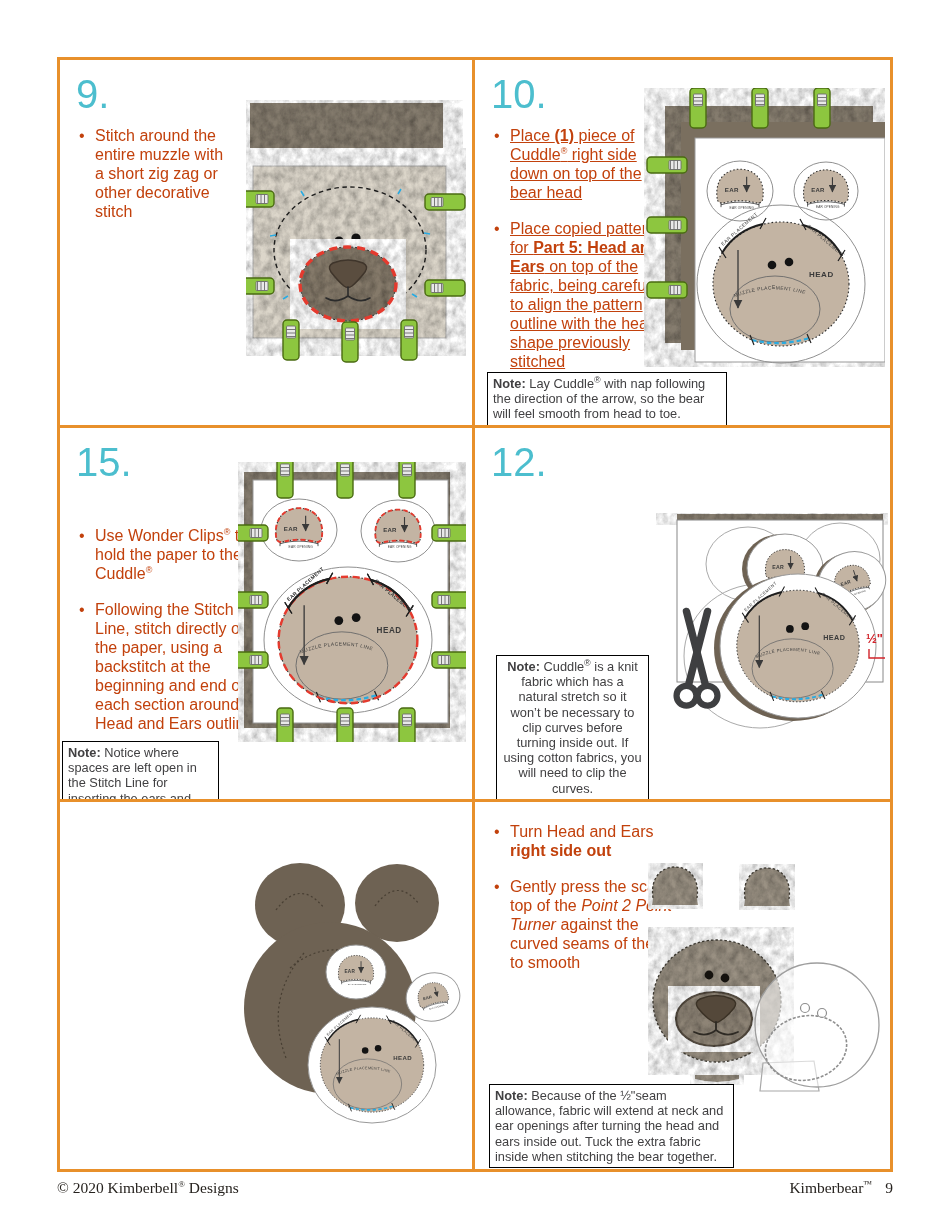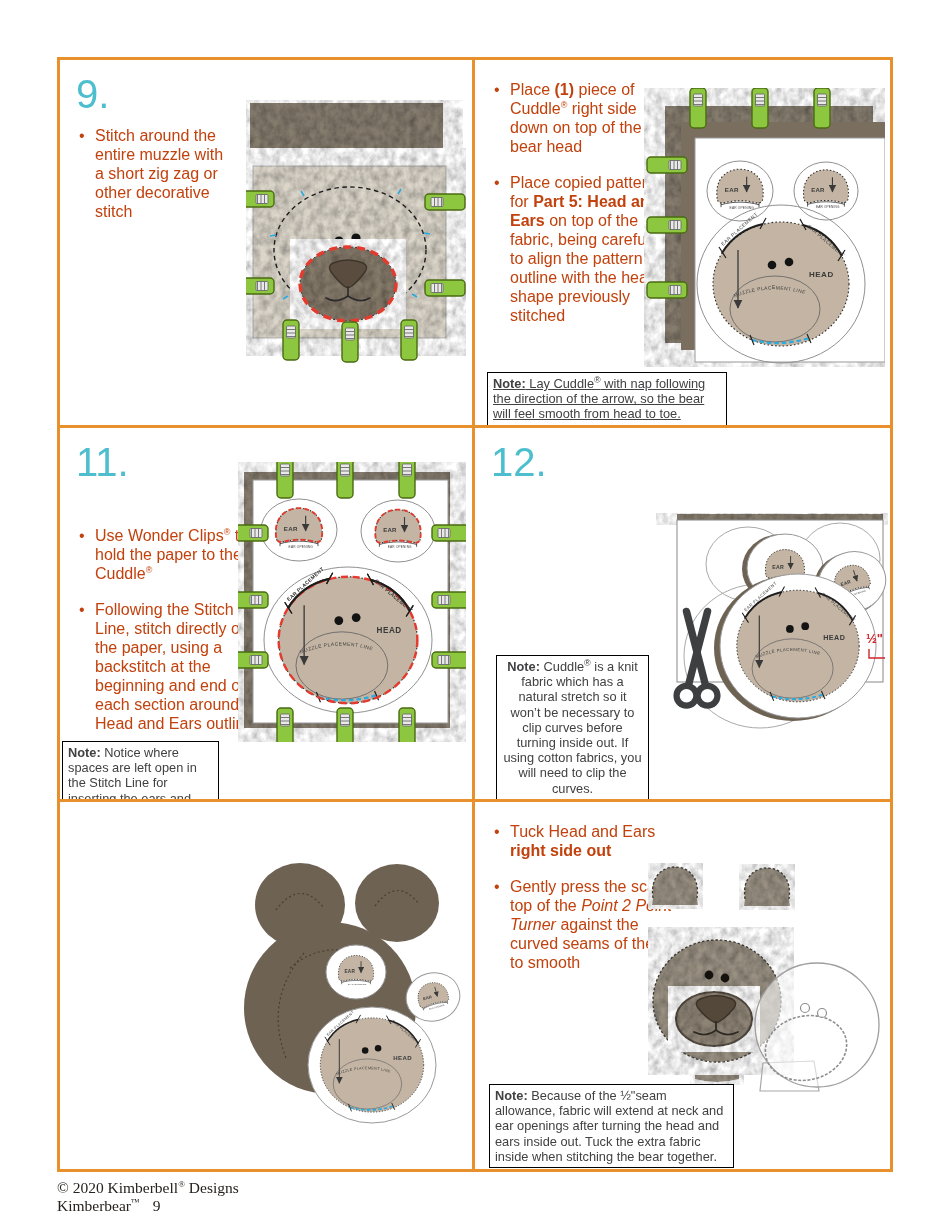--- a/index.html
+++ b/index.html
@@ -13,37 +13,37 @@
   .bullets{margin:10px 0 0 4px;padding:0;list-style:none;color:#c2410c;font-size:16px;line-height:19px;}
   .bullets li{position:relative;padding-left:17px;margin-bottom:17px;}
   .bullets li::before{content:"\2022";position:absolute;left:1px;top:0;}
   .b{font-weight:700;}
   .i{font-style:italic;}
   .sup{vertical-align:super;font-size:9px;line-height:0;}
   .note{position:absolute;box-sizing:border-box;border:1.6px solid #000;background:#fff;
     padding:3px 5px;font-size:12.8px;line-height:15.2px;color:#414042;}
   .illus{position:absolute;}
   .c9 .bullets{width:158px;}
-  .c10 .bullets{width:168px;}
+  .c10 .bullets{width:168px;text-decoration:underline;}
   .c11 .bullets{width:190px;margin-top:42px;}
   .c12 .bullets{width:160px;}
   .c13 .bullets{width:150px;}
   .c14 .bullets{width:198px;}
   .i9{left:186px;top:40px;}
   .i10{left:166px;top:28px;}
   .i11{left:178px;top:34px;}
   .i12{left:113px;top:78px;}
   .i13{left:168px;top:48px;}
   .i14{left:173px;top:56px;}
-  .n10{left:12px;top:312px;width:240px;text-decoration:underline;}
+  .n10{left:12px;top:312px;width:240px;}
   .n11{left:2px;top:313px;width:157px;}
   .n12{left:21px;top:227px;width:153px;text-align:center;}
   .n14{left:14px;top:282px;width:245px;}
   .footer{position:absolute;left:57px;top:1179px;width:836px;display:flex;justify-content:space-between;
-    font-family:"Liberation Serif",serif;font-size:15.5px;color:#26221E;flex-direction:column;}
+    font-family:"Liberation Serif",serif;font-size:15.5px;color:#26221E;}
   .footer .pgnum{margin-left:13px;}
   
   svg text{font-family:"Liberation Sans",sans-serif;}
   .t3{font-size:3.4px;fill:#3d3d3d;letter-spacing:.2px;}
   .t4{font-size:4.8px;fill:#3d3d3d;letter-spacing:.5px;}
   .t6{font-size:6.5px;font-weight:600;fill:#3a3a3a;letter-spacing:.3px;}
   .t7{font-size:8px;font-weight:600;fill:#3a3a3a;letter-spacing:.5px;}
   .tanfill{fill:#C3B4A3;}
   .dot{stroke:#2B2B2B;stroke-width:1.1;stroke-dasharray:1.6 2.2;}
   .halfin{font-size:13px;font-weight:700;fill:#D2232A;}
@@ -145,20 +145,21 @@
         <use href="#clip" transform="translate(199,102) rotate(-90)"></use>
         <use href="#clip" transform="translate(199,188) rotate(-90)"></use>
         <use href="#clip" transform="translate(45,240)"></use>
         <use href="#clip" transform="translate(104,242)"></use>
         <use href="#clip" transform="translate(163,240)"></use>
       </svg>
     </div>
   </section>
 
   <section class="cell c10 bB">
+    <h2 class="num">10.</h2>
     <ul class="bullets">
       <li><span>Place </span><span class="b">(1)</span><span> piece of Cuddle</span><span class="sup">®</span><span> right side down on top of the bear head</span></li>
       <li><span>Place copied pattern for </span><span class="b">Part 5: Head and Ears</span><span> on top of the fabric, being careful to align the pattern outline with the head shape previously stitched</span></li>
     </ul>
     <div class="illus i10">
       <svg width="244" height="282" viewBox="0 0 244 282">
         <rect x="24" y="18" width="208" height="237" fill="#857C6E" filter="url(#fur)"></rect>
         <rect x="40" y="34" width="204" height="228" fill="#7A6F5F"></rect>
         <rect x="54" y="50" width="190" height="224" fill="#fff" stroke="#999"></rect>
         <g transform="translate(99,103)">
@@ -178,21 +179,21 @@
         <use href="#clip" transform="translate(181,20)"></use>
         <use href="#clip" transform="translate(26,77) rotate(90)"></use>
         <use href="#clip" transform="translate(26,137) rotate(90)"></use>
         <use href="#clip" transform="translate(26,202) rotate(90)"></use>
       </svg>
     </div>
     <div class="note n10"><span class="b">Note:</span><span> Lay Cuddle</span><span class="sup">®</span><span> with nap following the direction of the arrow, so the bear will feel smooth from head to toe.</span></div>
   </section>
 
   <section class="cell c11 bR bB">
-    <h2 class="num">11.</h2>
+    <h2 class="num">15.</h2>
     <ul class="bullets">
       <li><span>Use Wonder Clips</span><span class="sup">®</span><span> to hold the paper to the Cuddle</span><span class="sup">®</span></li>
       <li><span>Following the Stitch Line, stitch directly on the paper, using a backstitch at the beginning and end of each section around the Head and Ears outline</span></li>
     </ul>
     <div class="illus i11">
       <svg width="228" height="280" viewBox="0 0 228 280">
         <rect x="6" y="10" width="206" height="256" fill="#857C6E" filter="url(#fur)"></rect>
         <rect x="15" y="18" width="195" height="243" fill="#fff" stroke="#999"></rect>
         <g transform="translate(61,68)">
           <ellipse rx="38" ry="31" fill="none" stroke="#909090"></ellipse>
@@ -288,21 +289,21 @@
         <g transform="translate(144,215)">
           <ellipse rx="64" ry="58" fill="#fff" stroke="#999"></ellipse>
           <use href="#headinner" transform="scale(0.76)"></use>
         </g>
       </svg>
     </div>
   </section>
 
   <section class="cell c14">
     <ul class="bullets">
-      <li><span>Tuck Head and Ears </span><span class="b">right side out</span></li>
+      <li><span>Turn Head and Ears </span><span class="b">right side out</span></li>
       <li><span>Gently press the scallop top of the </span><span class="i">Point 2 Point Turner</span><span> against the curved seams of the bear to smooth</span></li>
     </ul>
     <div class="illus i14">
       <svg width="232" height="242" viewBox="0 0 232 242">
         <use href="#furear" transform="translate(27,31)"></use>
         <use href="#furear" transform="translate(119,32)"></use>
         <g transform="translate(69,143)">
           <path d="M-22,57 L-22,78 Q0,84 22,78 L22,57 Z" fill="#9A9183" filter="url(#fur)"></path>
           <ellipse rx="64" ry="61" fill="#9A9183" filter="url(#fur)"></ellipse>
           <ellipse rx="64" ry="61" fill="none" stroke="#3B372F" stroke-width="1.3" stroke-dasharray="2.5 2"></ellipse>

